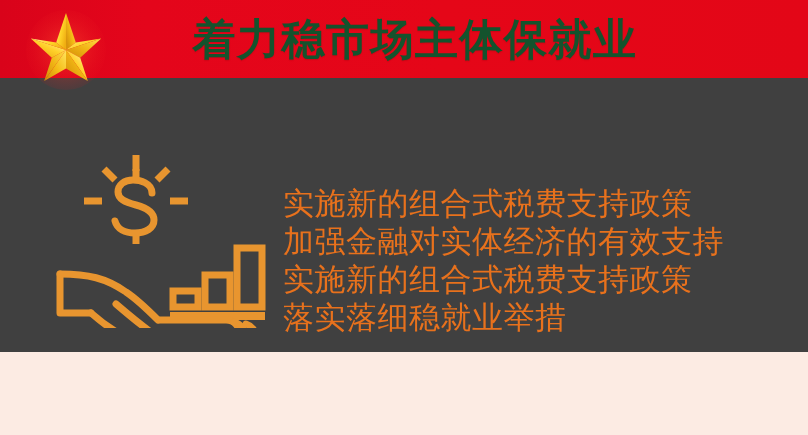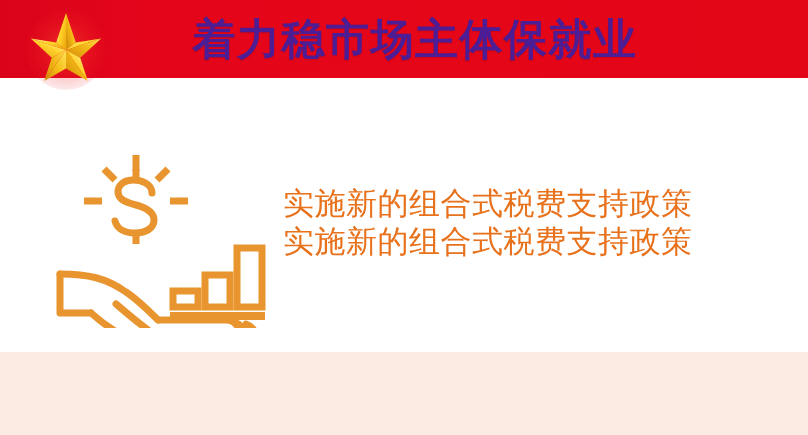--- a/index.html
+++ b/index.html
@@ -54,39 +54,39 @@
     top: 0;
     width: 808px;
     height: 78px;
     display: flex;
     align-items: center;
     justify-content: center;
     z-index: 3;
     pointer-events: none;
   }
   #header-title .title-text {
-    color: #4c1d95;
+    color: #14532d;
     font-size: 43px;
     font-weight: bold;
     letter-spacing: 1.5px;
     line-height: 1;
     padding-left: 22px;
     white-space: nowrap;
     text-shadow: 0 1px 1px rgba(140, 0, 10, 0.25);
     text-align: right;
   }
 
   
   #content {
     position: absolute;
     left: 0;
     top: 78px;
     width: 808px;
     height: 274px;
-    background: #ffffff;
+    background: #404040;
   }
 
   #icon-block {
     position: absolute;
     left: 48px;
     top: 60px;
     width: 225px;
     height: 190px;
   }
   #icon-block svg {
@@ -213,17 +213,19 @@
             <path d="M 178 211 C 196 211, 196 182, 178 182 L 112 182"></path>
             <path d="M 186 184 C 200 188, 200 206, 186 209"></path>
             <path d="M 198 186 C 210 190, 210 204, 198 207"></path>
           </g>
         </g>
       </svg>
     </div>
 
     <div id="message-list">
       <div class="msg-line">实施新的组合式税费支持政策</div>
+      <div class="msg-line">加强金融对实体经济的有效支持</div>
       <div class="msg-line">实施新的组合式税费支持政策</div>
+      <div class="msg-line">落实落细稳就业举措</div>
     </div>
 
   </div>
 </div>
 
 </body></html>

